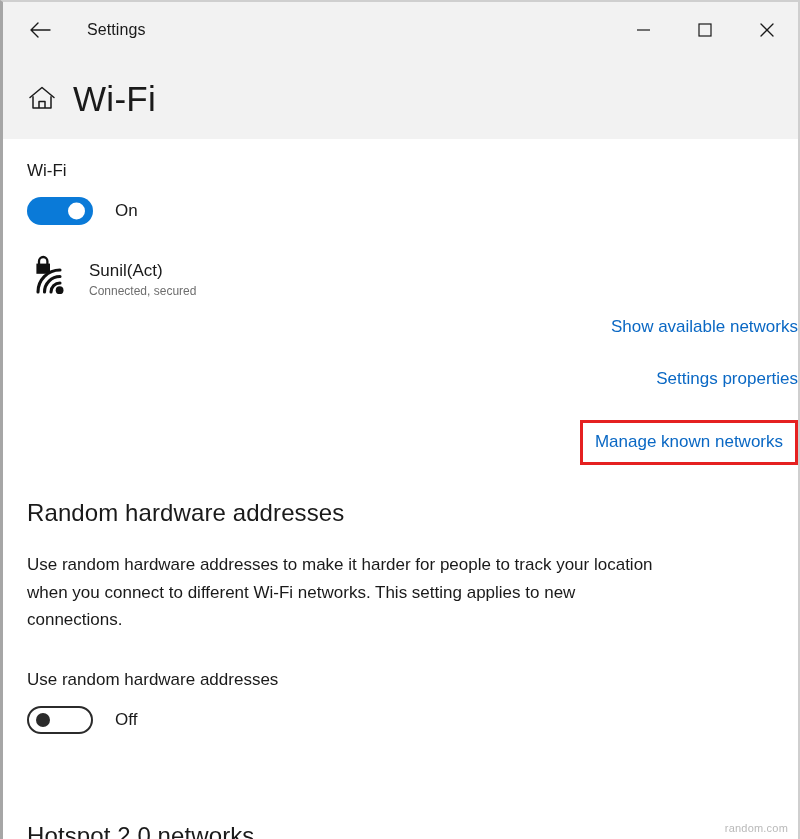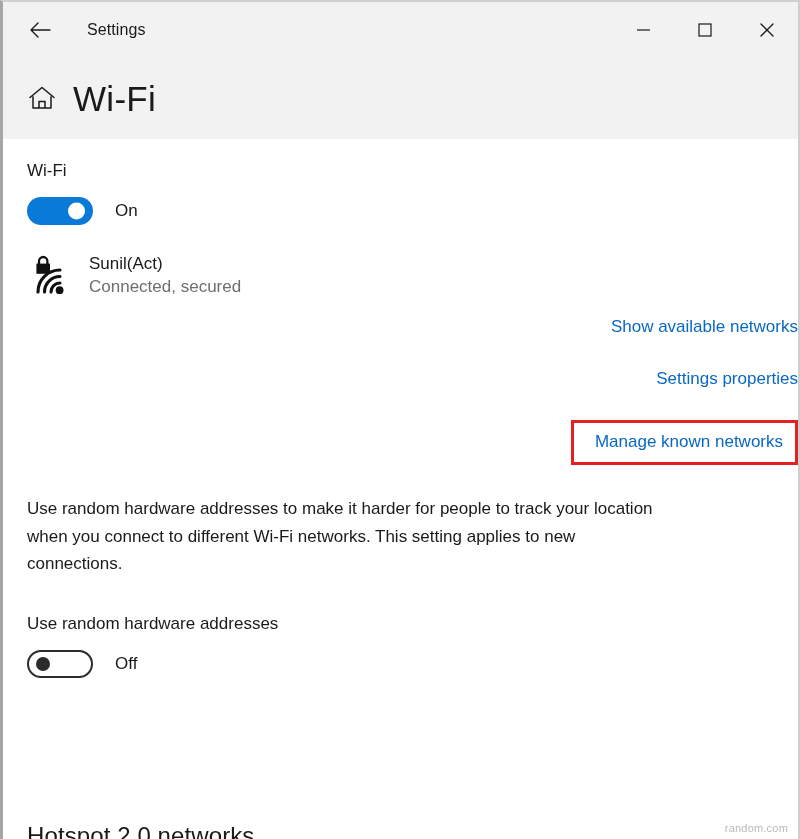--- a/index.html
+++ b/index.html
@@ -175,41 +175,41 @@
     display: flex;
     flex-direction: column;
     justify-content: center;
   }
   .network-name {
     font-size: 17px;
     color: #1a1a1a;
     line-height: 1.35;
   }
   .network-status {
-    font-size: 17px;
+    font-size: 12px;
     color: #6e6e6e;
     line-height: 1.35;
   }
 
   
   .link {
     display: inline-block;
     font-size: 17px;
     color: #0a68c4;
     text-decoration: none;
     line-height: 1.2;
   }
   .link-row { margin-bottom: 30px; text-align: right; }
   .link-row.first { margin-top: 6px; margin-bottom: 32px; }
 
   .highlight-box {
     display: inline-block;
     border: 3px solid #e52020;
     background: #ffffff;
-    padding: 9px 12px 10px 21px;
+    padding: 9px 12px 10px 12px;
     margin-left: -12px;
     box-sizing: border-box;
   }
 
   .heading {
     font-size: 24px;
     font-weight: 400;
     color: #1a1a1a;
     margin: 34px 0 24px 0;
     letter-spacing: 0.1px;
@@ -337,20 +337,21 @@
     <div class="link-row">
       <a class="link" href="#">Settings properties</a>
     </div>
 
     <div class="link-row">
       <span class="highlight-box">
         <a class="link" href="#">Manage known networks</a>
       </span>
     </div>
 
+    <div class="heading">Random hardware addresses</div>
 
     <div class="body-text">Use random hardware addresses to make it harder for people to track your location when you connect to different Wi-Fi networks. This setting applies to new connections.</div>
 
     <div class="sub-label">Use random hardware addresses</div>
 
     <div class="toggle-row">
       <div class="switch off">
         <span class="knob"></span>
       </div>
       <div class="toggle-state">Off</div>

